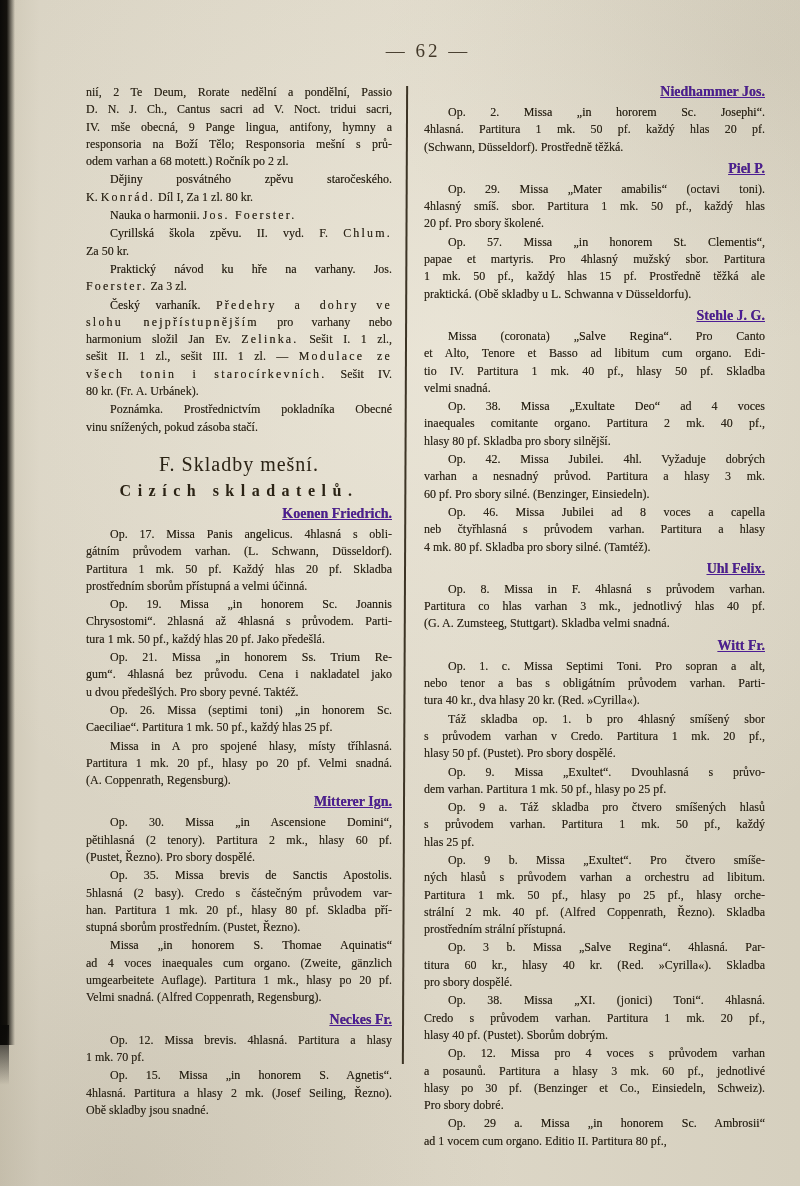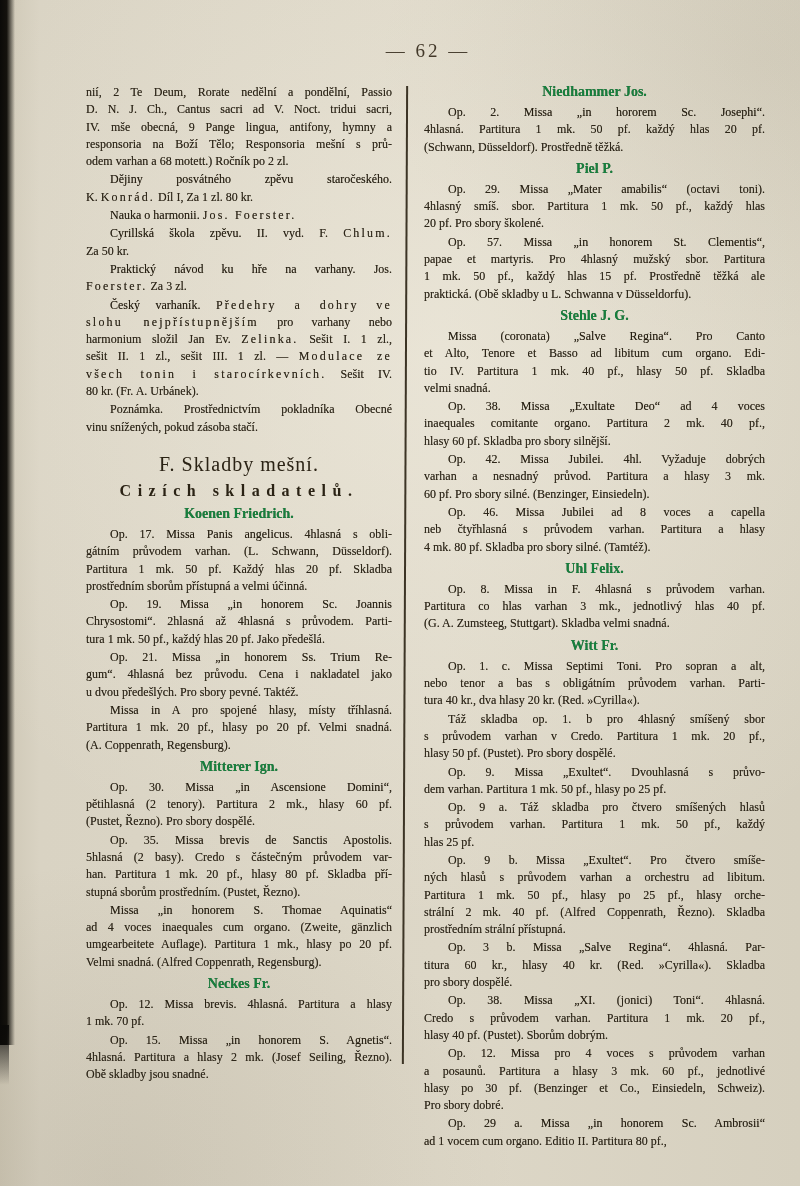--- a/index.html
+++ b/index.html
@@ -36,22 +36,22 @@
     white-space:nowrap;overflow:hidden;
     text-align:justify;text-align-last:justify;
     text-shadow:0 0 0.3px rgba(45,38,25,0.55);
   }
   .line.last{text-align-last:left;}
   .line.indent{padding-left:24px;}
   .line b{font-weight:normal;color:#241d10;}
   .sp{letter-spacing:2.2px;}
   .block{margin:0 0 1px 0;}
   .composer{
-    text-align:center;font-weight:bold;font-size:14px;line-height:18px;
-    margin:4px 0 3px 0;color:#15803d;text-shadow:0 0 0.3px rgba(36,29,16,0.6);
+    text-align:right;font-weight:bold;font-size:14px;line-height:18px;
+    margin:4px 0 3px 0;color:#4c1d95;text-shadow:0 0 0.3px rgba(36,29,16,0.6);text-decoration:underline;
   }
   .title{
     text-align:center;font-size:20px;line-height:30px;margin:13px 0 2px 0;
     color:#2a2214;letter-spacing:1px;
   }
   .subtitle{
     text-align:center;font-size:16px;line-height:20px;margin:0 0 4px 0;
     font-weight:bold;letter-spacing:6.5px;color:#2a2214;
   }
 </style>
@@ -110,20 +110,24 @@
       <div class="line indent">Op. 19. <b>Missa „in honorem Sc. Joannis</b></div>
       <div class="line"><b>Chrysostomi“.</b> 2hlasná až 4hlasná s průvodem. Parti-</div>
       <div class="line last">tura 1 mk. 50 pf., každý hlas 20 pf. Jako předešlá.</div>
     </div>
     <div class="block para">
       <div class="line indent">Op. 21. <b>Missa „in honorem Ss. Trium Re-</b></div>
       <div class="line"><b>gum“.</b> 4hlasná bez průvodu. Cena i nakladatel jako</div>
       <div class="line last">u dvou předešlých. Pro sbory pevné. Taktéž.</div>
     </div>
     <div class="block para">
+      <div class="line indent">Op. 26. <b>Missa</b> (septimi toni) <b>„in honorem Sc.</b></div>
+      <div class="line last"><b>Caeciliae“.</b> Partitura 1 mk. 50 pf., každý hlas 25 pf.</div>
+    </div>
+    <div class="block para">
       <div class="line indent"><b>Missa in A</b> pro spojené hlasy, místy tříhlasná.</div>
       <div class="line">Partitura 1 mk. 20 pf., hlasy po 20 pf. Velmi snadná.</div>
       <div class="line last">(A. Coppenrath, Regensburg).</div>
     </div>
     <div class="composer">Mitterer Ign.</div>
     <div class="block para">
       <div class="line indent">Op. 30. <b>Missa „in Ascensione Domini“,</b></div>
       <div class="line">pětihlasná (2 tenory). Partitura 2 mk., hlasy 60 pf.</div>
       <div class="line last">(Pustet, Řezno). Pro sbory dospělé.</div>
     </div>
@@ -175,21 +179,21 @@
     <div class="composer">Stehle J. G.</div>
     <div class="block para">
       <div class="line indent"><b>Missa</b> (coronata) <b>„Salve Regina“.</b> Pro Canto</div>
       <div class="line">et Alto, Tenore et Basso ad libitum cum organo. Edi-</div>
       <div class="line">tio IV. Partitura 1 mk. 40 pf., hlasy 50 pf. Skladba</div>
       <div class="line last">velmi snadná.</div>
     </div>
     <div class="block para">
       <div class="line indent">Op. 38. <b>Missa „Exultate Deo“</b> ad 4 voces</div>
       <div class="line">inaequales comitante organo. Partitura 2 mk. 40 pf.,</div>
-      <div class="line last">hlasy 60 pf. Skladba pro sbory silnější.</div>
+      <div class="line last">hlasy 80 pf. Skladba pro sbory silnější.</div>
     </div>
     <div class="block para">
       <div class="line indent">Op. 42. <b>Missa Jubilei.</b> 4hl. Vyžaduje dobrých</div>
       <div class="line">varhan a nesnadný průvod. Partitura a hlasy 3 mk.</div>
       <div class="line last">60 pf. Pro sbory silné. (Benzinger, Einsiedeln).</div>
     </div>
     <div class="block para">
       <div class="line indent">Op. 46. <b>Missa Jubilei</b> ad 8 voces a capella</div>
       <div class="line">neb čtyřhlasná s průvodem varhan. Partitura a hlasy</div>
       <div class="line last">4 mk. 80 pf. Skladba pro sbory silné. (Tamtéž).</div>

